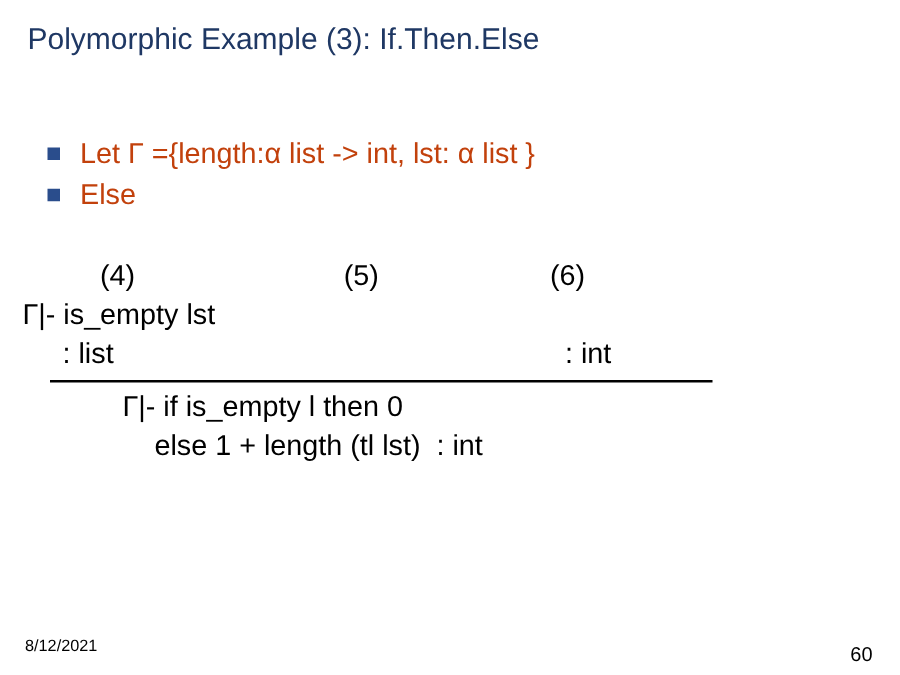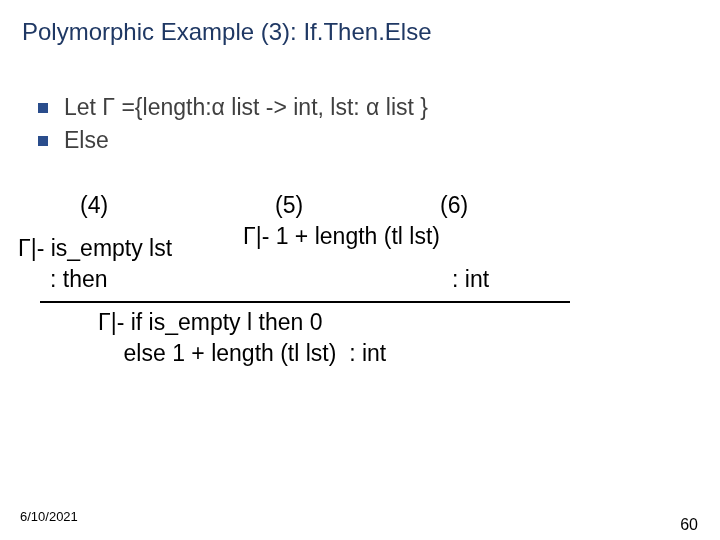--- a/index.html
+++ b/index.html
@@ -12,23 +12,23 @@
     position: relative;
     overflow: hidden;
   }
   .title {
     color: #1f3864;
     font-size: 24px;
     padding: 18px 0 0 22px;
     font-weight: normal;
   }
   .bullets {
-    margin: 48px 0 0 38px;
+    margin: 63px 0 0 38px;
     font-size: 23px;
-    color: #404040;
+    color: #c2410c;
   }
   .bullet-row {
     display: flex;
     align-items: center;
     margin-bottom: 6px;
   }
   .bullet-square {
     width: 10px;
     height: 10px;
     background: #2a4d8c;
@@ -44,21 +44,21 @@
     display: flex;
     padding-left: 62px;
   }
   .lbl4 { width: 195px; }
   .lbl5 { width: 165px; }
   .lbl6 { }
   .prem-row {
     display: flex;
     white-space: nowrap;
   }
-  .prem1 { width: 225px; margin-top: 12px; }
+  .prem1 { width: 225px; }
   .prem2 { width: 170px; }
   .prem3 { }
   .types-row {
     display: flex;
     padding-left: 32px;
     white-space: nowrap;
   }
   .t1 { width: 402px; }
   .t2 { }
   .rule-line {
@@ -101,27 +101,26 @@
 </div>
 
 <div class="main">
   <div class="labels-row">
     <div class="lbl4">(4)</div>
     <div class="lbl5">(5)</div>
     <div class="lbl6">(6)</div>
   </div>
   <div class="prem-row">
     <div class="prem1">Γ|- is_empty lst</div>
-    <div class="prem3">Γ|- 1 + length (tl lst)</div>
   </div>
   <div class="types-row">
-    <div class="t1">: then</div>
+    <div class="t1">: list</div>
     <div class="t2">: int</div>
   </div>
   <div class="rule-line"></div>
   <div class="concl">
     <div>Γ|- if is_empty l then 0</div>
     <div style="white-space: pre;">    else 1 + length (tl lst)  : int</div>
   </div>
 </div>
 
-<div class="footer-date">6/10/2021</div>
+<div class="footer-date">8/12/2021</div>
 <div class="footer-num">60</div>
 
 </body></html>

